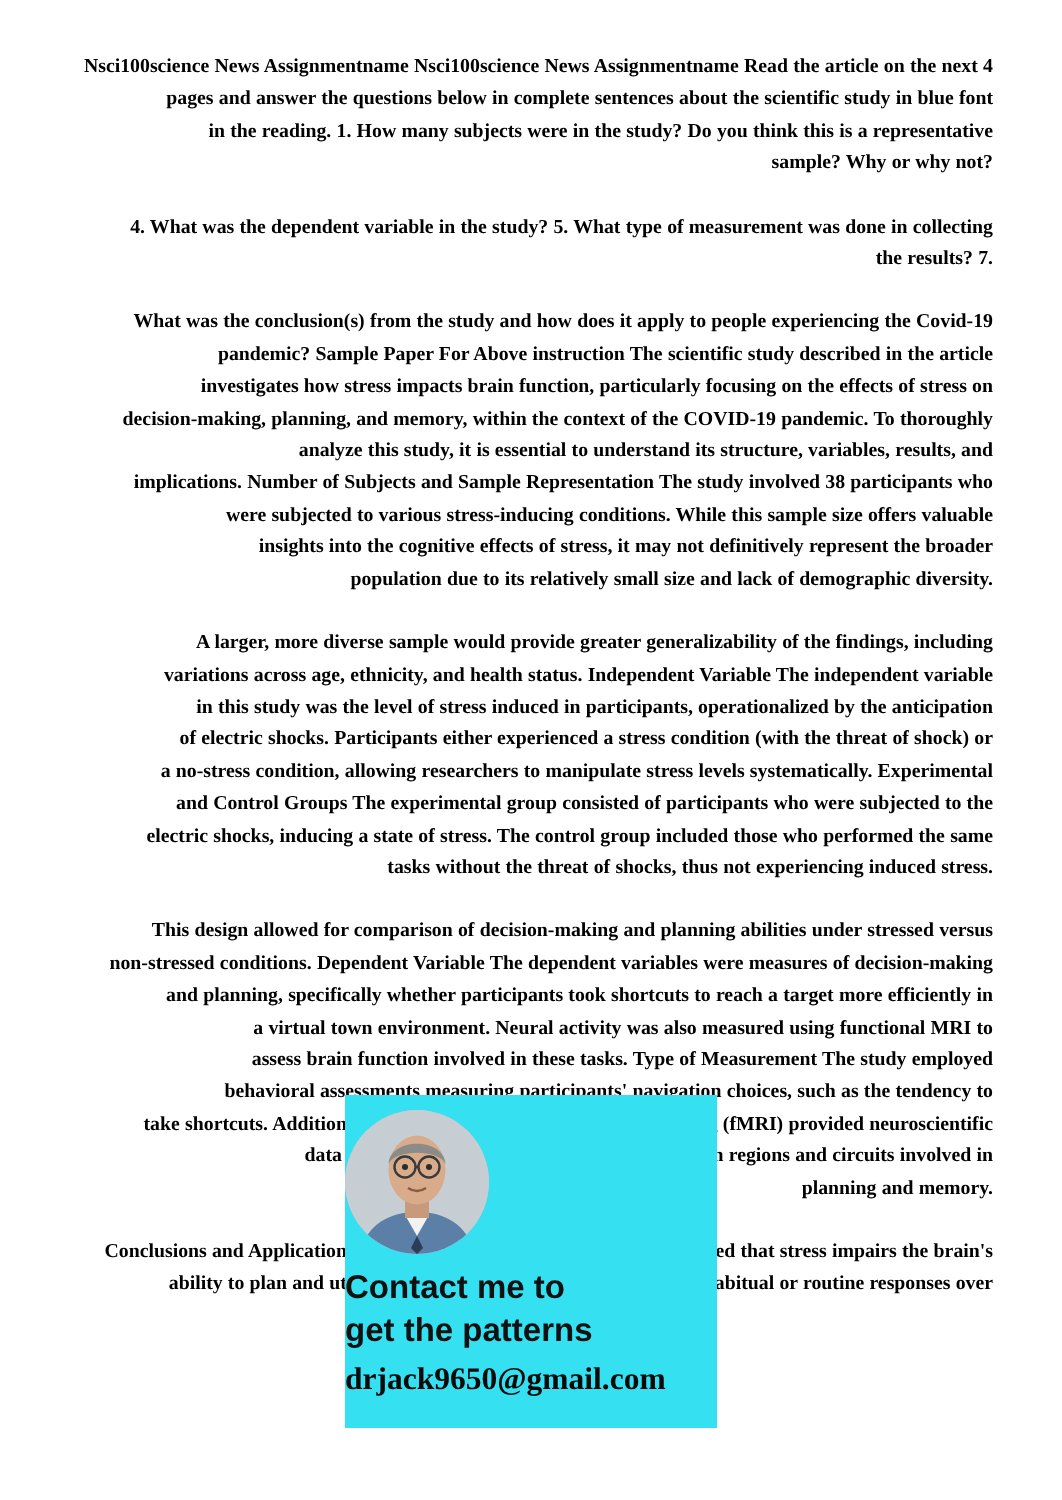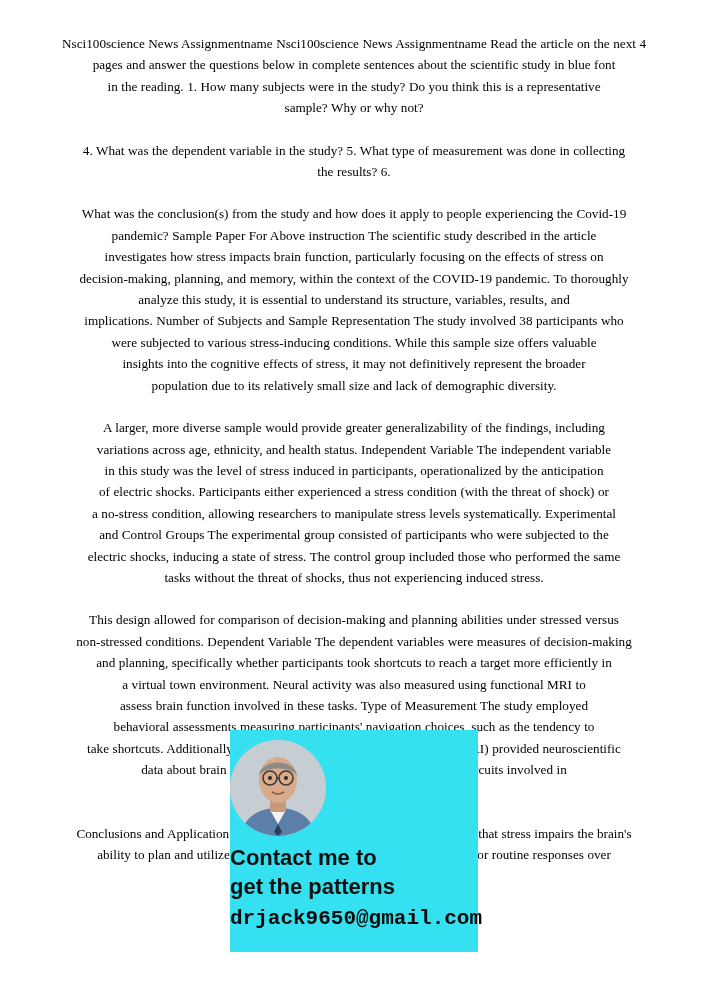--- a/index.html
+++ b/index.html
@@ -24,24 +24,25 @@
   }
   .doc-body {
     position: absolute;
     left: 46px;
     top: 33px;
     width: 616px;
   }
   .para {
     font-size: 13.2px;
     line-height: 21.4px;
-    text-align: center;
+    text-align: right;
     margin: 0 0 21px 0;
     white-space: pre-wrap;
     word-spacing: 0.2px;
+    font-weight: bold;
   }
   .para:last-child { margin-bottom: 0; }
 
   
   .overlay-card {
     position: absolute;
     left: 230px;
     top: 730px;
     width: 248px;
     height: 222px;
@@ -67,41 +68,41 @@
     font-family: "Liberation Sans", sans-serif;
     font-weight: bold;
     font-size: 22px;
     line-height: 27px;
     color: #111111;
     text-align: center;
     margin-top: 2px;
   }
   .overlay-line.l1 { margin-top: 8px; }
   .overlay-email {
-    font-family: Liberation Mono, monospace;
+    font-family: Liberation Serif, serif;
     font-weight: bold;
     font-size: 21px;
     line-height: 26px;
     color: #0a0a0a;
     text-align: center;
     margin-top: 6px;
   }
 </style>
 </head>
 <body>
 
 <div class="page">
 
   <div class="doc-body">
     <p class="para">Nsci100science News Assignmentname Nsci100science News Assignmentname Read the article on the next 4
 pages and answer the questions below in complete sentences about the scientific study in blue font
 in the reading. 1. How many subjects were in the study? Do you think this is a representative
 sample? Why or why not?</p>
     <p class="para">4. What was the dependent variable in the study? 5. What type of measurement was done in collecting
-the results? 6.</p>
+the results? 7.</p>
     <p class="para">What was the conclusion(s) from the study and how does it apply to people experiencing the Covid-19
 pandemic? Sample Paper For Above instruction The scientific study described in the article
 investigates how stress impacts brain function, particularly focusing on the effects of stress on
 decision-making, planning, and memory, within the context of the COVID-19 pandemic. To thoroughly
 analyze this study, it is essential to understand its structure, variables, results, and
 implications. Number of Subjects and Sample Representation The study involved 38 participants who
 were subjected to various stress-inducing conditions. While this sample size offers valuable
 insights into the cognitive effects of stress, it may not definitively represent the broader
 population due to its relatively small size and lack of demographic diversity.</p>
     <p class="para">A larger, more diverse sample would provide greater generalizability of the findings, including

